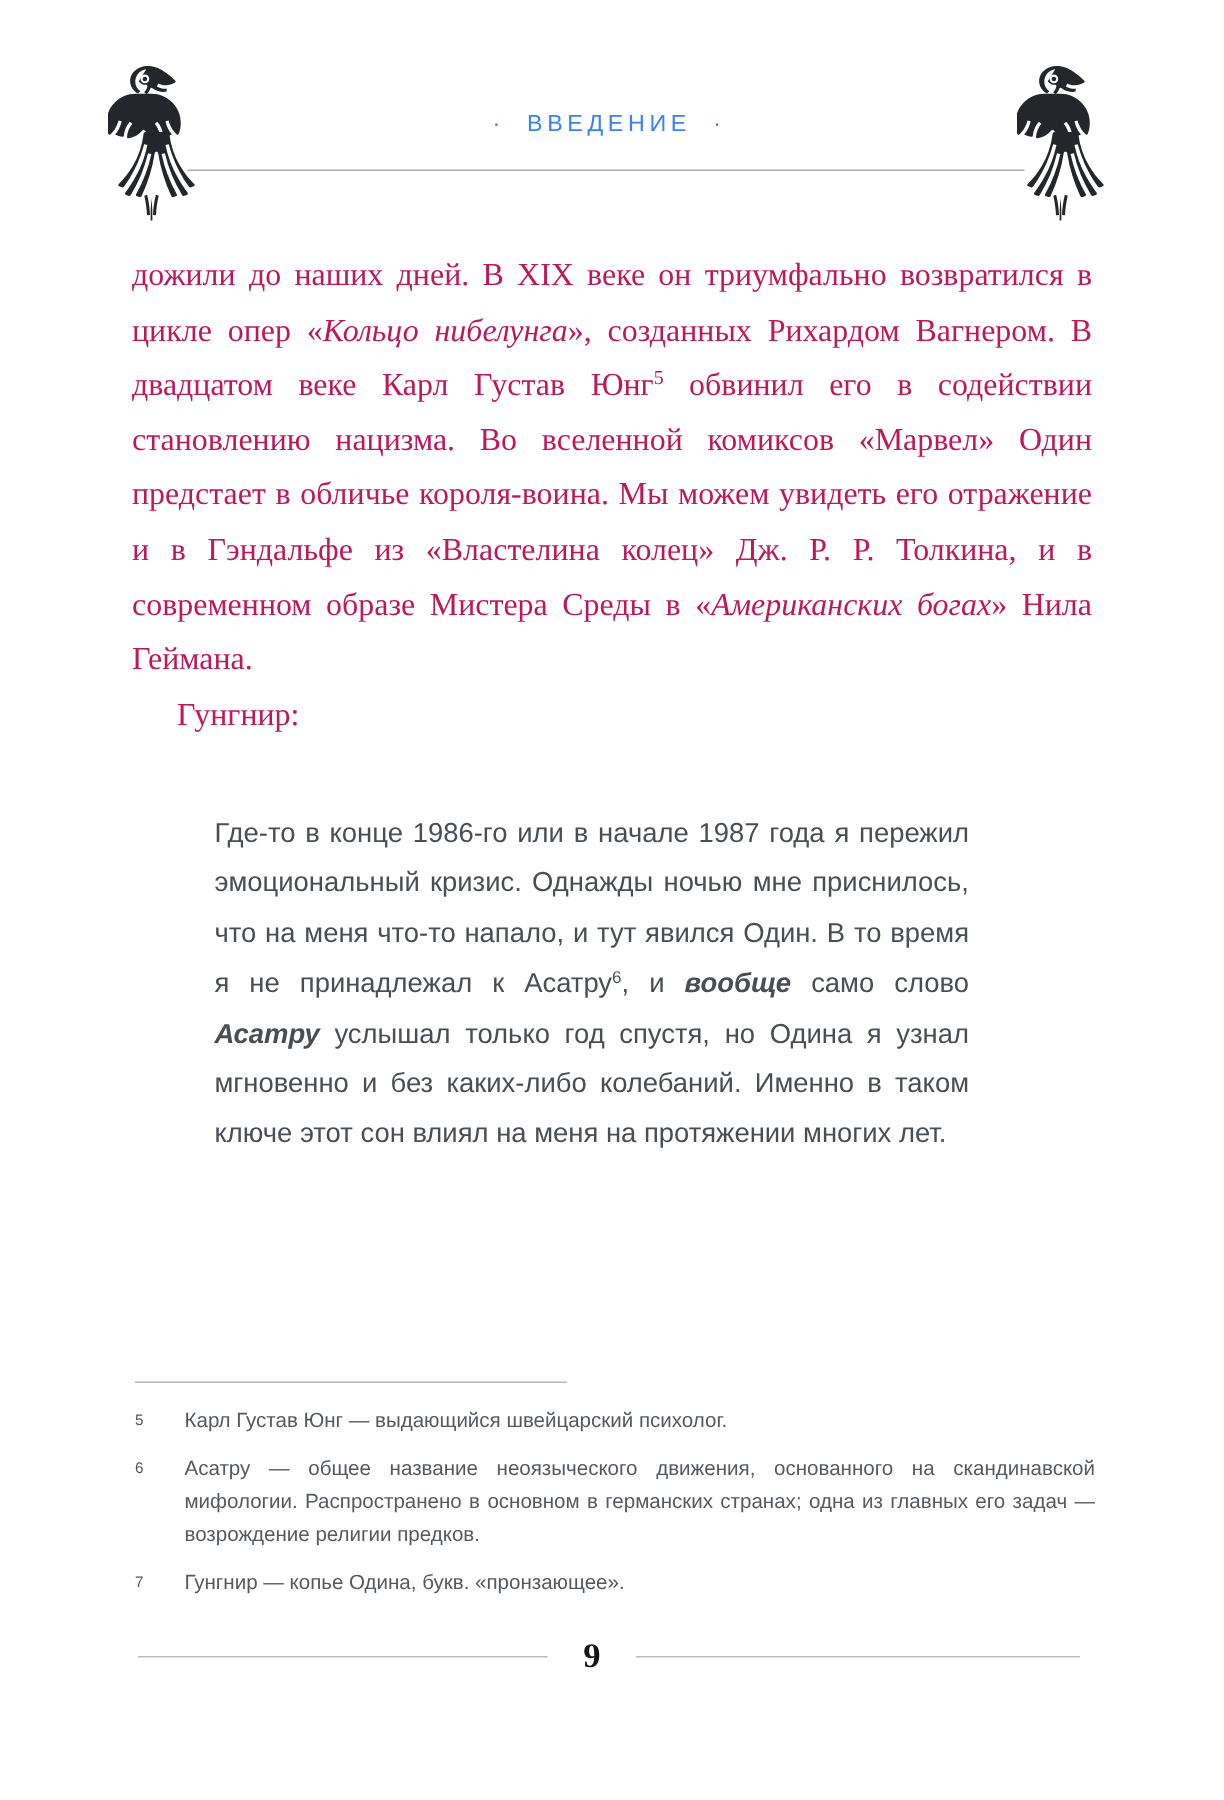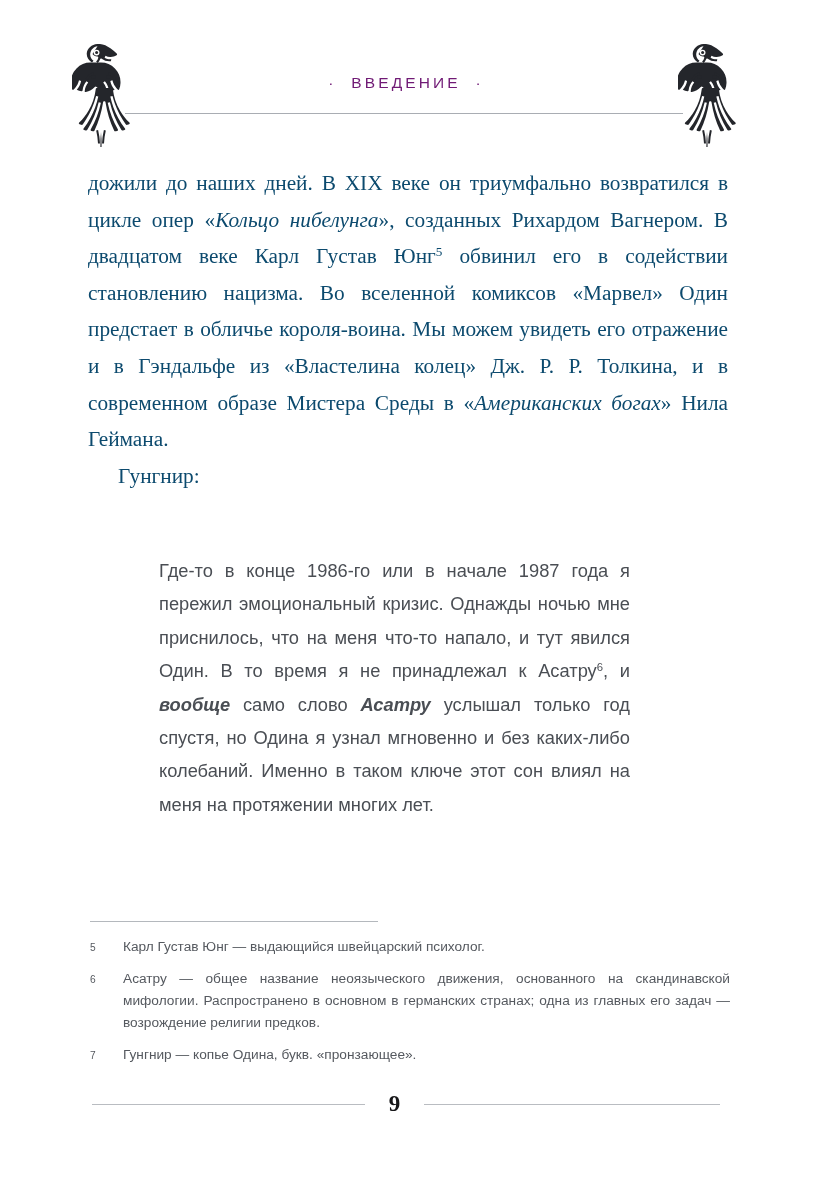--- a/index.html
+++ b/index.html
@@ -43,21 +43,21 @@
 
   .running-head {
     position: absolute;
     left: 128px;
     top: 30px;
     width: 556px;
     text-align: center;
     font-family: "Liberation Sans", "DejaVu Sans", sans-serif;
     font-size: 15.5px;
     letter-spacing: 3.1px;
-    color: #701a75;
+    color: #3b82f6;
     white-space: pre;
   }
   .header-rule {
     position: absolute;
     left: 125px;
     top: 69px;
     width: 558px;
     height: 1px;
     background: #a9adb3;
   }
@@ -69,40 +69,40 @@
     top: 165px;
     width: 640px;
   }
 
   p.body {
     margin: 0;
     font-size: 21.3px;
     line-height: 36.6px;
     text-align: justify;
     text-align-last: left;
-    color: #0c4a6e;
+    color: #be185d;
     hyphens: manual;
   }
   p.body.first { text-indent: 0; }
   p.body.indent { text-indent: 30px; }
   p.body em { font-style: italic; }
   sup.fn {
     font-size: 0.62em;
     vertical-align: 0.52em;
     line-height: 0;
   }
 
   
   .quote {
     position: absolute;
     left: 143px;
     width: 503px;
   }
   .quote p {
-    margin: 16px;
+    margin: 0;
     font-family: "Liberation Sans", "DejaVu Sans", sans-serif;
     font-size: 18.3px;
     line-height: 33.4px;
     text-align: justify;
     text-align-last: left;
     color: #4a4e54;
   }
   .quote p + p { margin-top: 22px; }
   .quote b  { font-weight: bold; font-style: italic; }
   .quote sup.fn {

